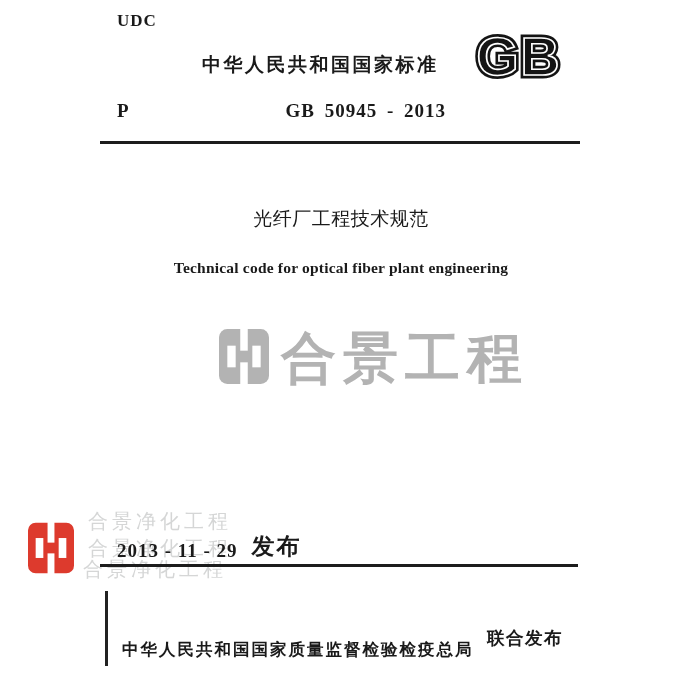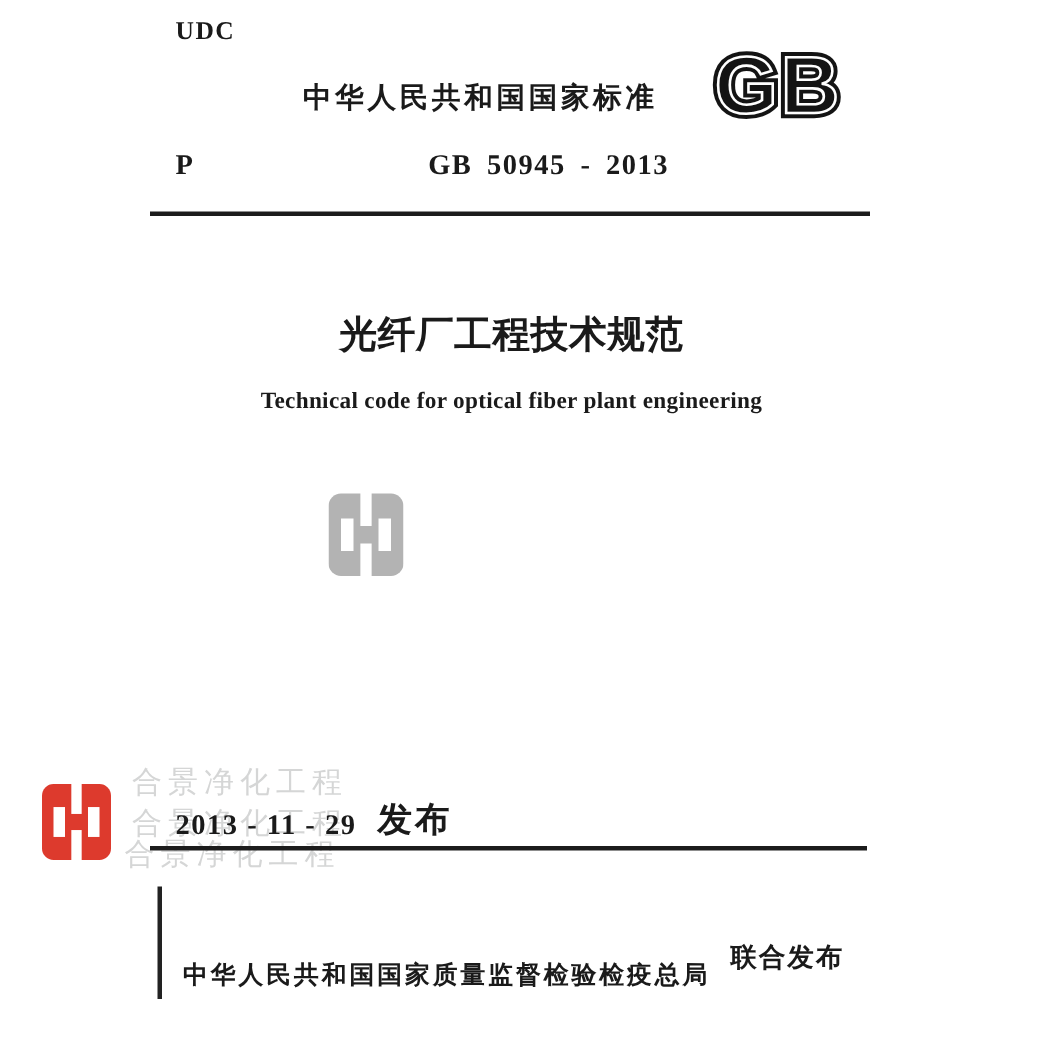--- a/index.html
+++ b/index.html
@@ -20,21 +20,21 @@
   .national-standard{left:202px;top:52px;font-size:19px;font-weight:bold;letter-spacing:2.5px;white-space:nowrap;}
   .gb-logo{left:458px;top:26px;width:122px;height:60px;}
   .class-code{left:117px;top:100px;font-size:19px;font-weight:bold;}
   .std-number{right:134px;top:100px;font-size:19px;font-weight:bold;word-spacing:4px;letter-spacing:1px;white-space:nowrap;}
 
   .rule-1{left:100px;top:141px;width:480px;height:3px;background:#1c1c1c;}
   .rule-2{left:100px;top:564px;width:478px;height:3px;background:#1c1c1c;}
   .v-divider{left:105px;top:591px;width:3px;height:75px;background:#222;}
   .edge-line{left:589px;top:0;width:2px;height:699px;background:#dcdcdc;}
 
-  .title-zh{top:206px;font-size:25px;font-weight:bold;letter-spacing:0.5px;white-space:nowrap;}
+  .title-zh{top:206px;font-size:19px;font-weight:normal;letter-spacing:0.5px;white-space:nowrap;}
   .title-en{top:259px;font-size:15.5px;font-weight:bold;letter-spacing:0.2px;white-space:nowrap;}
 
   .wm-logo{left:219px;top:327px;width:50px;height:59px;}
   .wm-text{left:281px;top:330px;font-size:55px;line-height:56px;font-weight:bold;
            color:#b3b3b3;letter-spacing:7px;white-space:nowrap;}
 
   .corner-wm{font-size:20px;font-weight:normal;color:#d5d6d6;letter-spacing:4px;white-space:nowrap;}
   .corner-wm.l1{left:88px;top:508px;}
   .corner-wm.l2{left:88px;top:535px;}
   .corner-wm.l3{left:83px;top:556px;}
@@ -77,20 +77,21 @@
   <div class="centered title-zh serif">光纤厂工程技术规范</div>
   <div class="centered title-en serif">Technical code for optical fiber plant engineering</div>
 
   <svg class="abs wm-logo" viewBox="0 0 60 66">
     <rect x="0" y="0" width="60" height="66" rx="10" fill="#b3b3b3"></rect>
     <rect x="25.5" y="-2" width="9" height="28" fill="#ffffff"></rect>
     <rect x="25.5" y="40" width="9" height="28" fill="#ffffff"></rect>
     <rect x="10" y="20" width="10" height="26" fill="#ffffff"></rect>
     <rect x="40" y="20" width="10" height="26" fill="#ffffff"></rect>
   </svg>
+  <div class="abs wm-text sans">合景工程</div>
 
   <div class="abs corner-wm l1 sans">合景净化工程</div>
   <div class="abs corner-wm l2 sans">合景净化工程</div>
   <div class="abs corner-wm l3 sans">合景净化工程</div>
 
   <svg class="abs hj-logo-red" viewBox="0 0 60 66">
     <rect x="0" y="0" width="60" height="66" rx="10" fill="#dd3a2d"></rect>
     <rect x="25.5" y="-2" width="9" height="28" fill="#ffffff"></rect>
     <rect x="25.5" y="40" width="9" height="28" fill="#ffffff"></rect>
     <rect x="10" y="20" width="10" height="26" fill="#ffffff"></rect>

